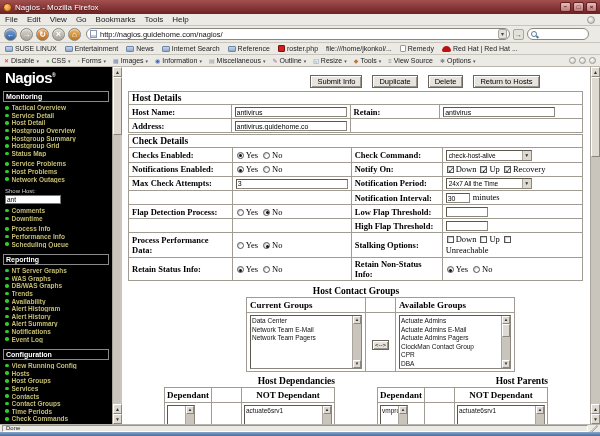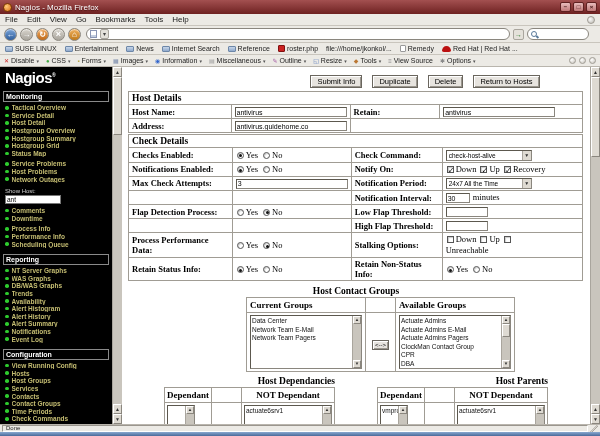--- a/index.html
+++ b/index.html
@@ -146,20 +146,21 @@
   </div>
 
 <div class="band navbar">
   <span class="navbtn back"></span>
   <span class="navbtn fwd"></span>
   <span class="navbtn reload"></span>
   <span class="navbtn stop"></span>
   <span class="navbtn home"></span>
   <span class="urlbar">
     <span class="favicon"></span>
+    <span class="urltext">http://nagios.guidehome.com/nagios/</span>
     <span class="urldrop"></span>
   </span>
   <span class="gobtn"></span>
   <span class="searchbox">
     <span class="searchicon"></span>
     <input class="searchinput" style="">
   </span>
 </div>
 
 <div class="band bmbar" id="bmbar">

